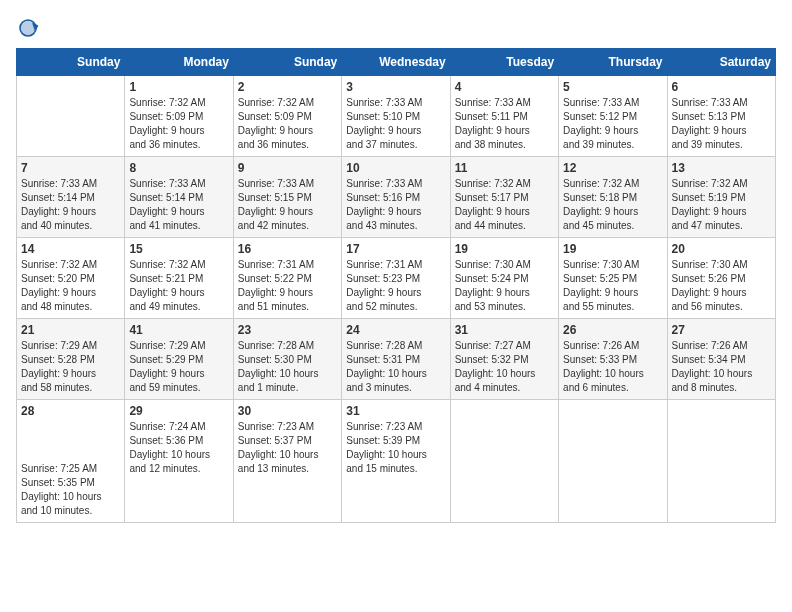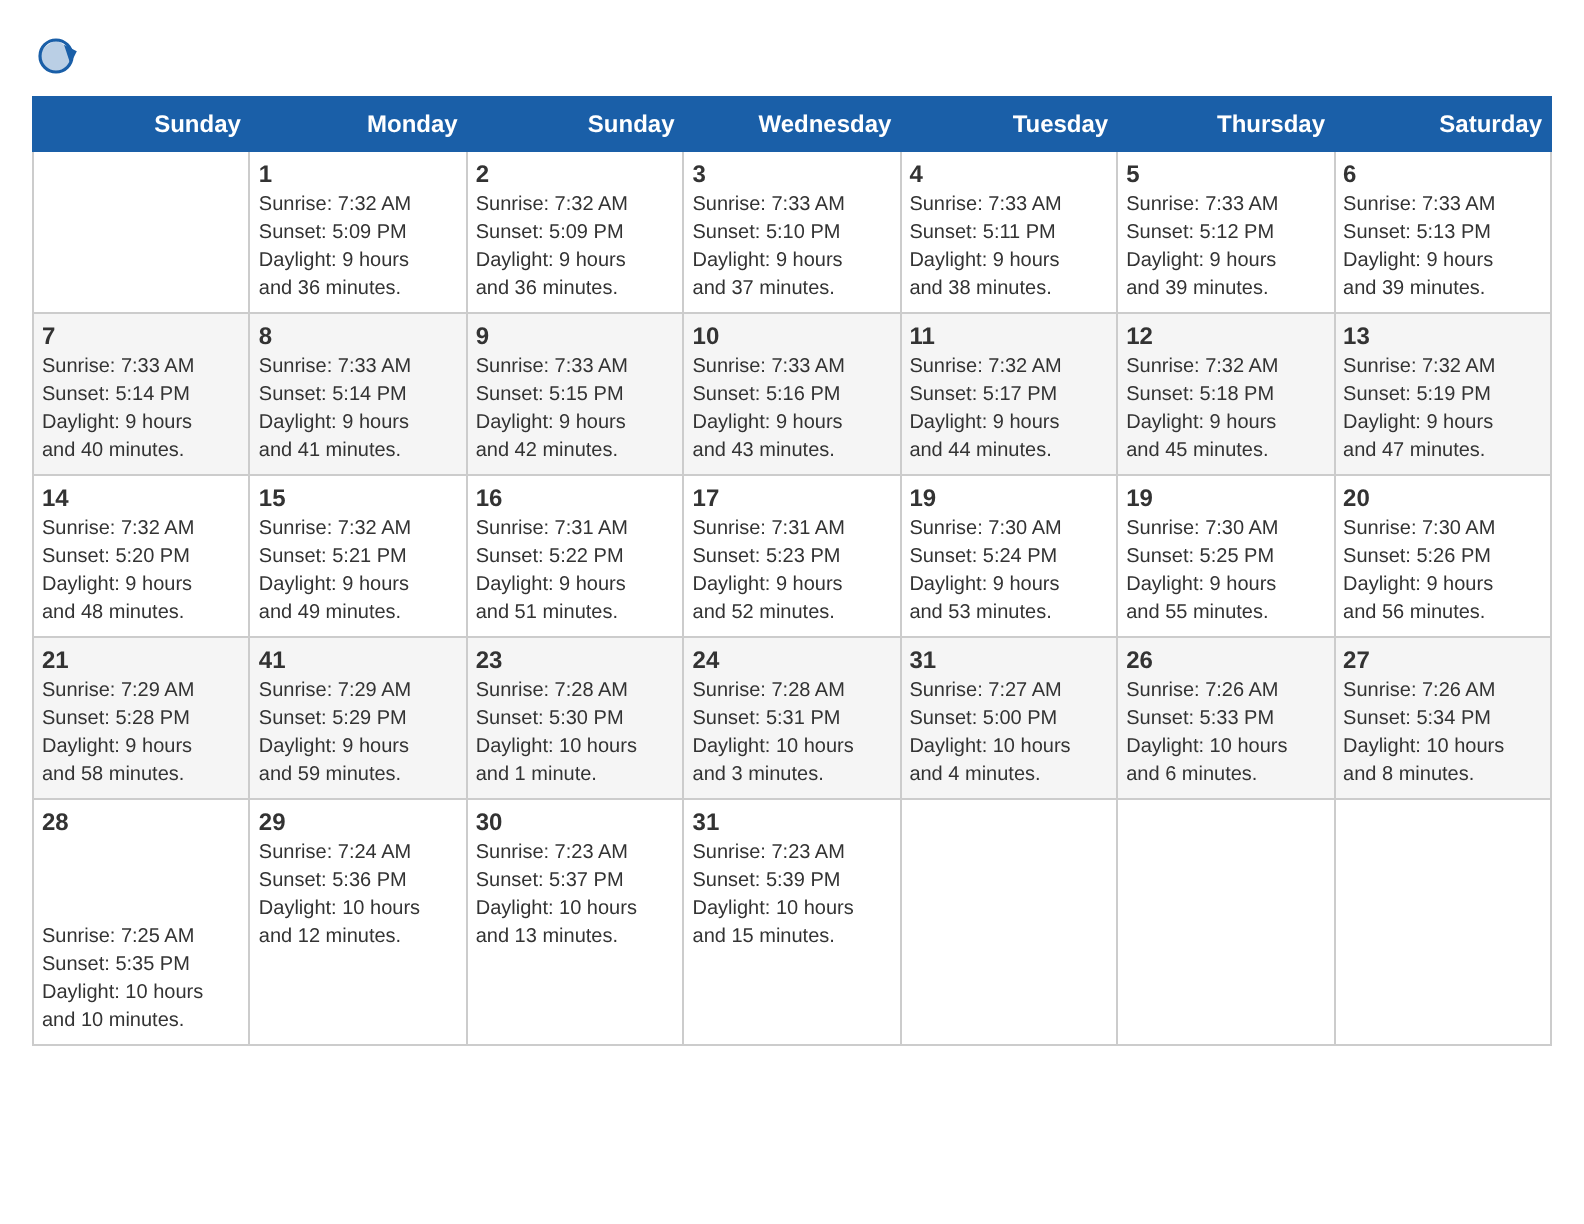--- a/index.html
+++ b/index.html
@@ -294,21 +294,21 @@
         <td>
           <span class="day-number">24</span>
           <div class="day-info" style="white-space: pre-line;">Sunrise: 7:28 AM
 Sunset: 5:31 PM
 Daylight: 10 hours
 and 3 minutes.</div>
         </td>
         <td>
           <span class="day-number">31</span>
           <div class="day-info" style="white-space: pre-line;">Sunrise: 7:27 AM
-Sunset: 5:00 PM
+Sunset: 5:32 PM
 Daylight: 10 hours
 and 4 minutes.</div>
         </td>
         <td>
           <span class="day-number">26</span>
           <div class="day-info" style="white-space: pre-line;">Sunrise: 7:26 AM
 Sunset: 5:33 PM
 Daylight: 10 hours
 and 6 minutes.</div>
         </td>

